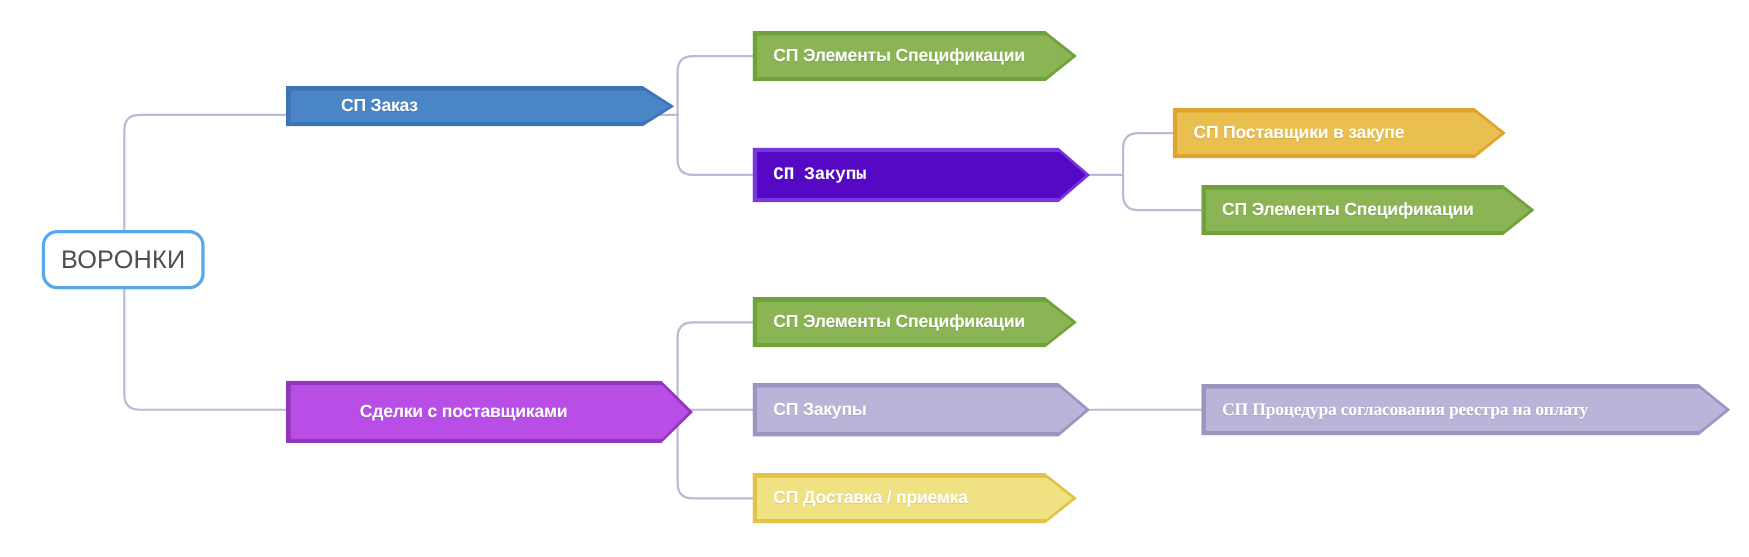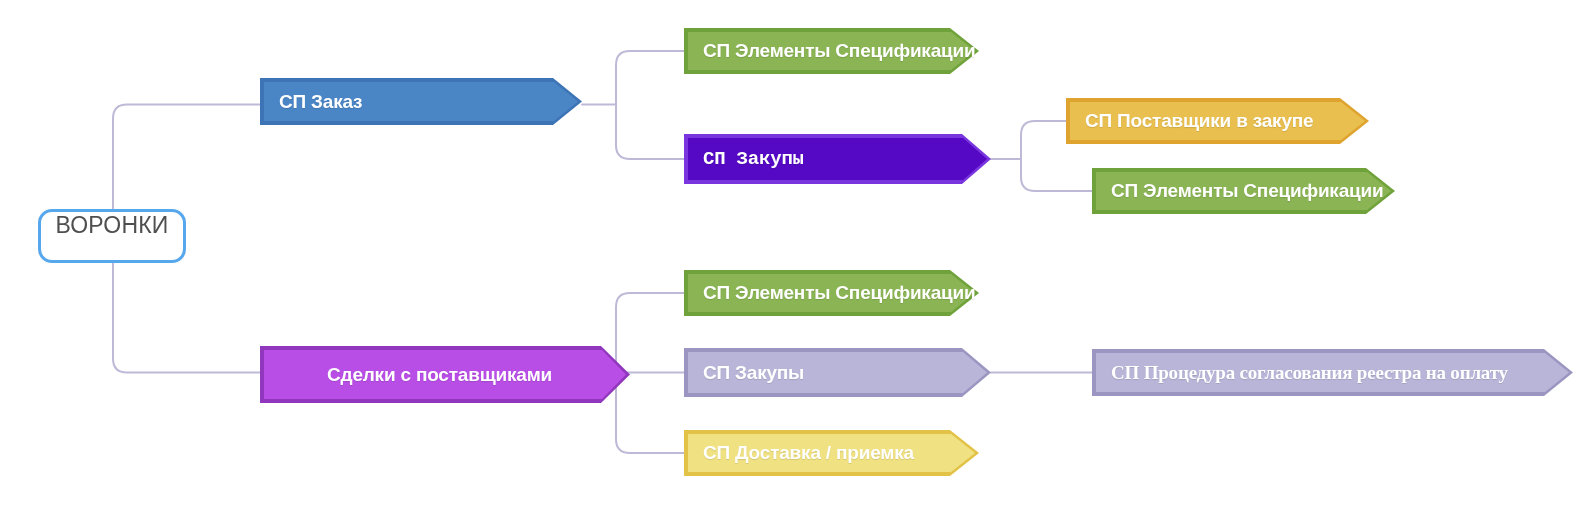--- a/index.html
+++ b/index.html
@@ -24,21 +24,21 @@
   }
   .root-node {
     position: absolute;
     left: 38px; top: 209px;
     width: 148px; height: 54px;
     box-sizing: border-box;
     background: #ffffff;
     border: 3px solid #57a7ed;
     border-radius: 14px;
     display: flex;
-    align-items: flex-start;
+    align-items: center;
     justify-content: center;
   }
   .root-node .root-label {
     color: #4f4f4f;
     font-size: 23px;
     letter-spacing: 0.2px;
     white-space: nowrap;
   }
   .arrow {
     position: absolute;
@@ -60,21 +60,21 @@
   .arrow .label {
     position: relative;
     z-index: 1;
     display: flex;
     align-items: center;
     height: 100%;
     padding-left: 19px;
     padding-right: 34px;
     color: #ffffff;
     font-weight: bold;
-    font-size: 19px;
+    font-size: 16px;
     letter-spacing: -0.2px;
     white-space: nowrap;
     text-shadow: 0 1px 1px rgba(0,0,0,0.12);
   }
   .c-blue     { --fc: #4a86c6; --bc: #3d74b5; }
   .c-green    { --fc: #8bb554; --bc: #6fa23a; }
   .c-violet   { --fc: #5509c5; --bc: #7936de; }
   .c-amber    { --fc: #e9bf4f; --bc: #dea42f; }
   .c-magenta  { --fc: #b94ee6; --bc: #9137bd; }
   .c-lavender { --fc: #b9b5d8; --bc: #9b96c1; }
@@ -93,21 +93,21 @@
     <path d="M 1092 121 H 1035 Q 1021 121 1021 135 V 177 Q 1021 191 1035 191 H 1092"></path>
     <path d="M 582 372.5 H 684"></path>
     <path d="M 684 293 H 630 Q 616 293 616 307 V 439 Q 616 453 630 453 H 684"></path>
     <path d="M 991 372.5 H 1092"></path>
   </svg>
 
   <div class="root-node">
     <span class="root-label">ВОРОНКИ</span>
   </div>
 
-  <div class="arrow c-blue" style="left:260px; top:78px; width:322px; height:47px;">
+  <div class="arrow c-blue" style="left:260px; top:78px; width:322px; height:37px;padding-left:31px;">
     <span class="label">СП Заказ</span>
   </div>
 
   <div class="arrow c-green" style="left:684px; top:28px; width:295px; height:46px;">
     <span class="label">СП Элементы Спецификации</span>
   </div>
 
   <div class="arrow c-violet" style="left:684px; top:134px; width:307px; height:50px;font-family:Liberation Mono, monospace;">
     <span class="label">СП Закупы</span>
   </div>

